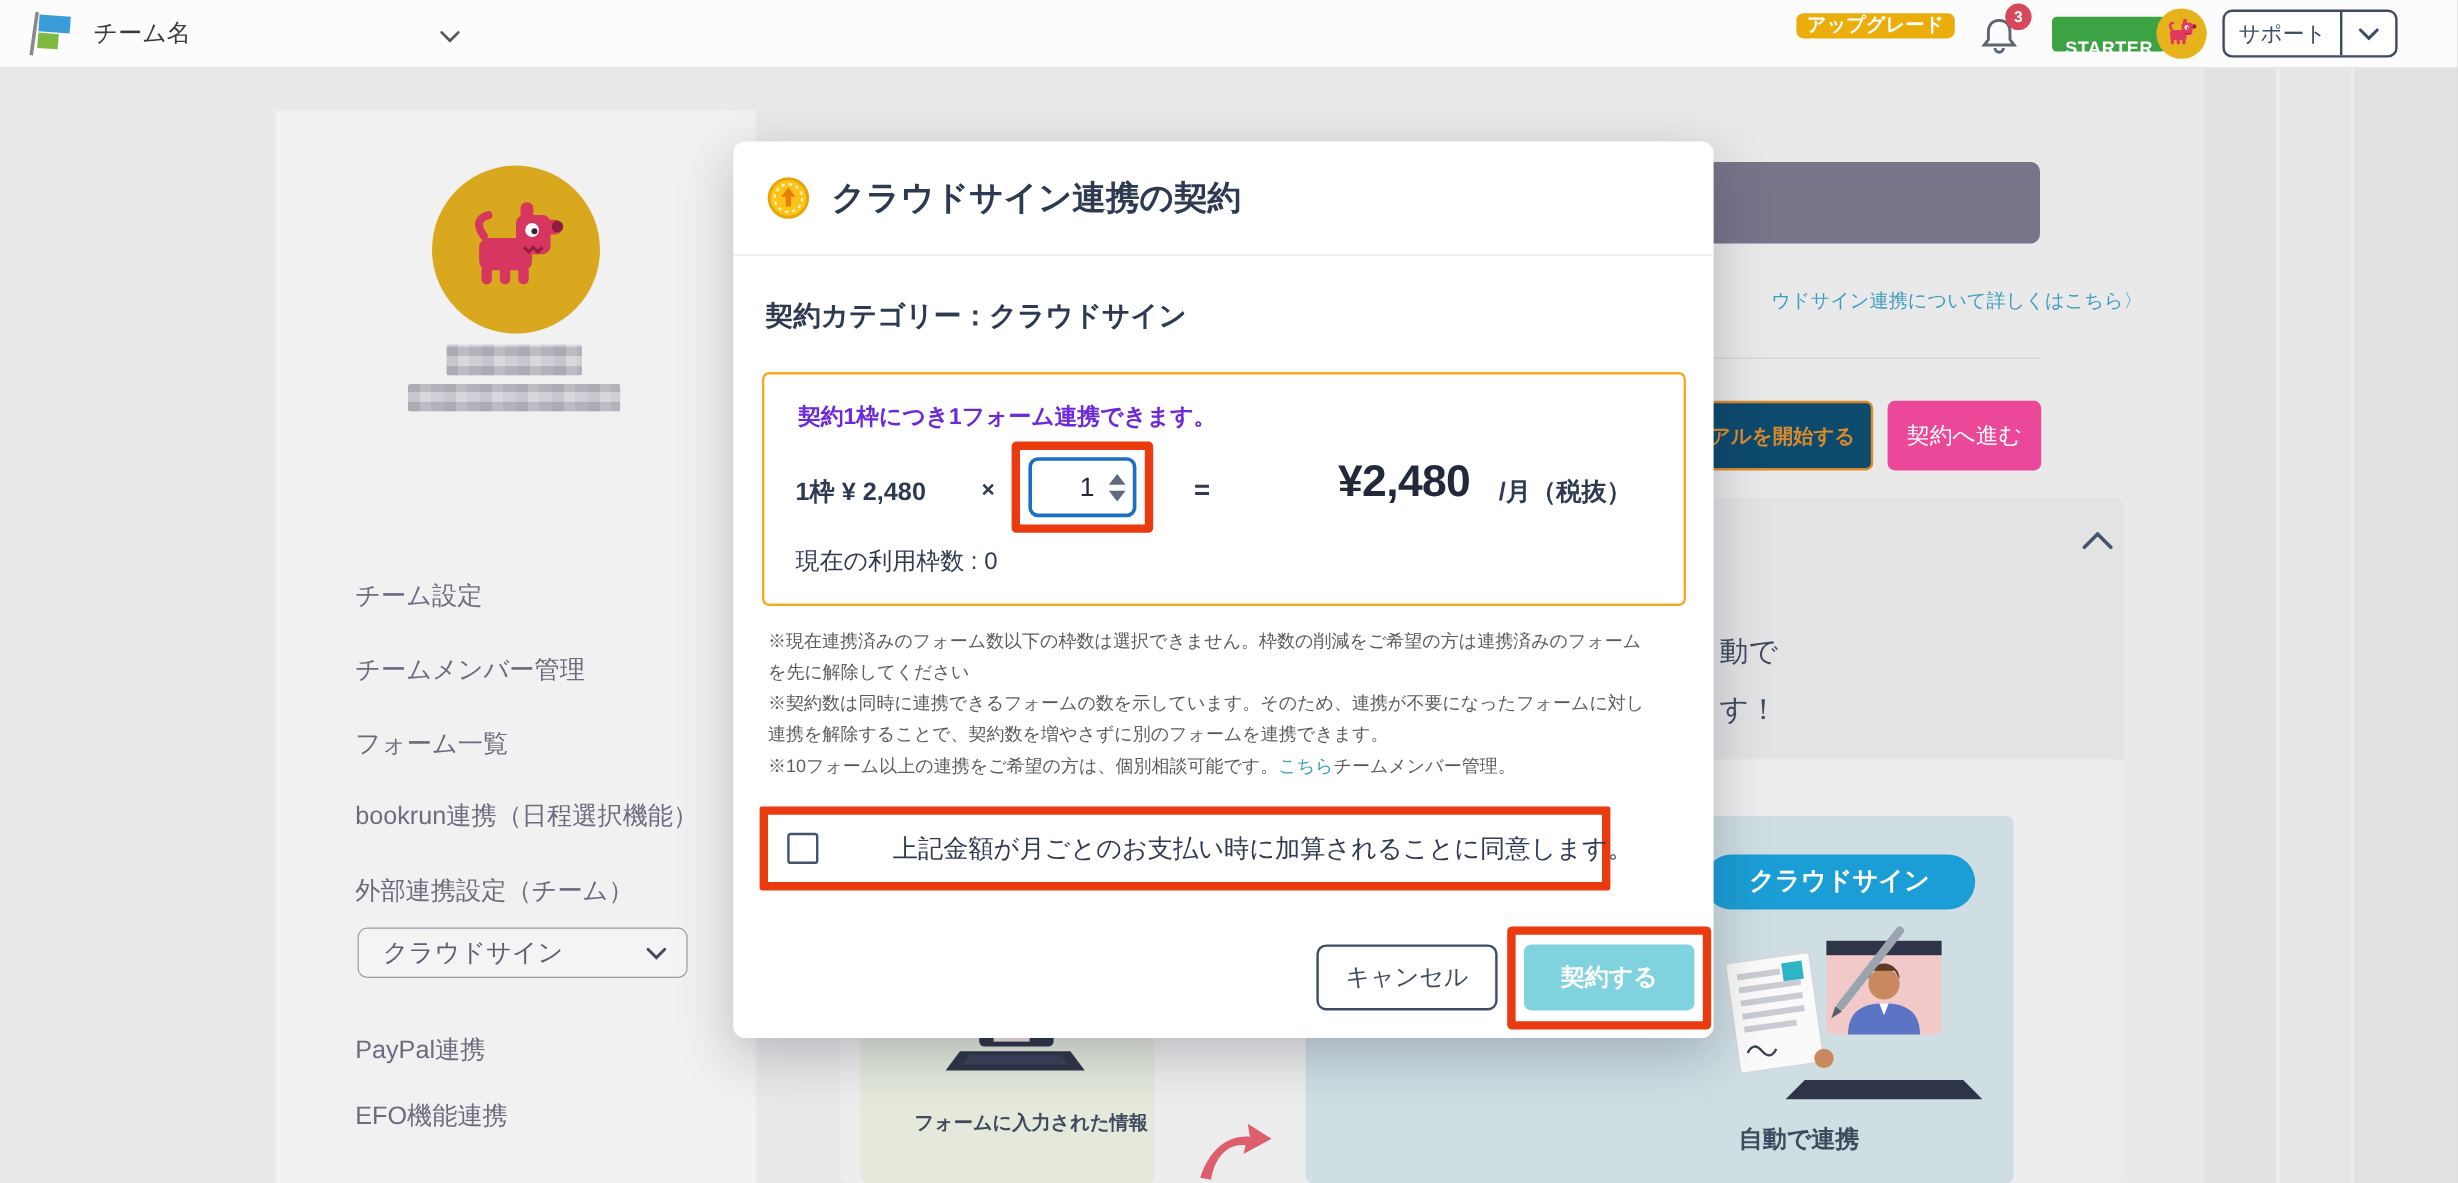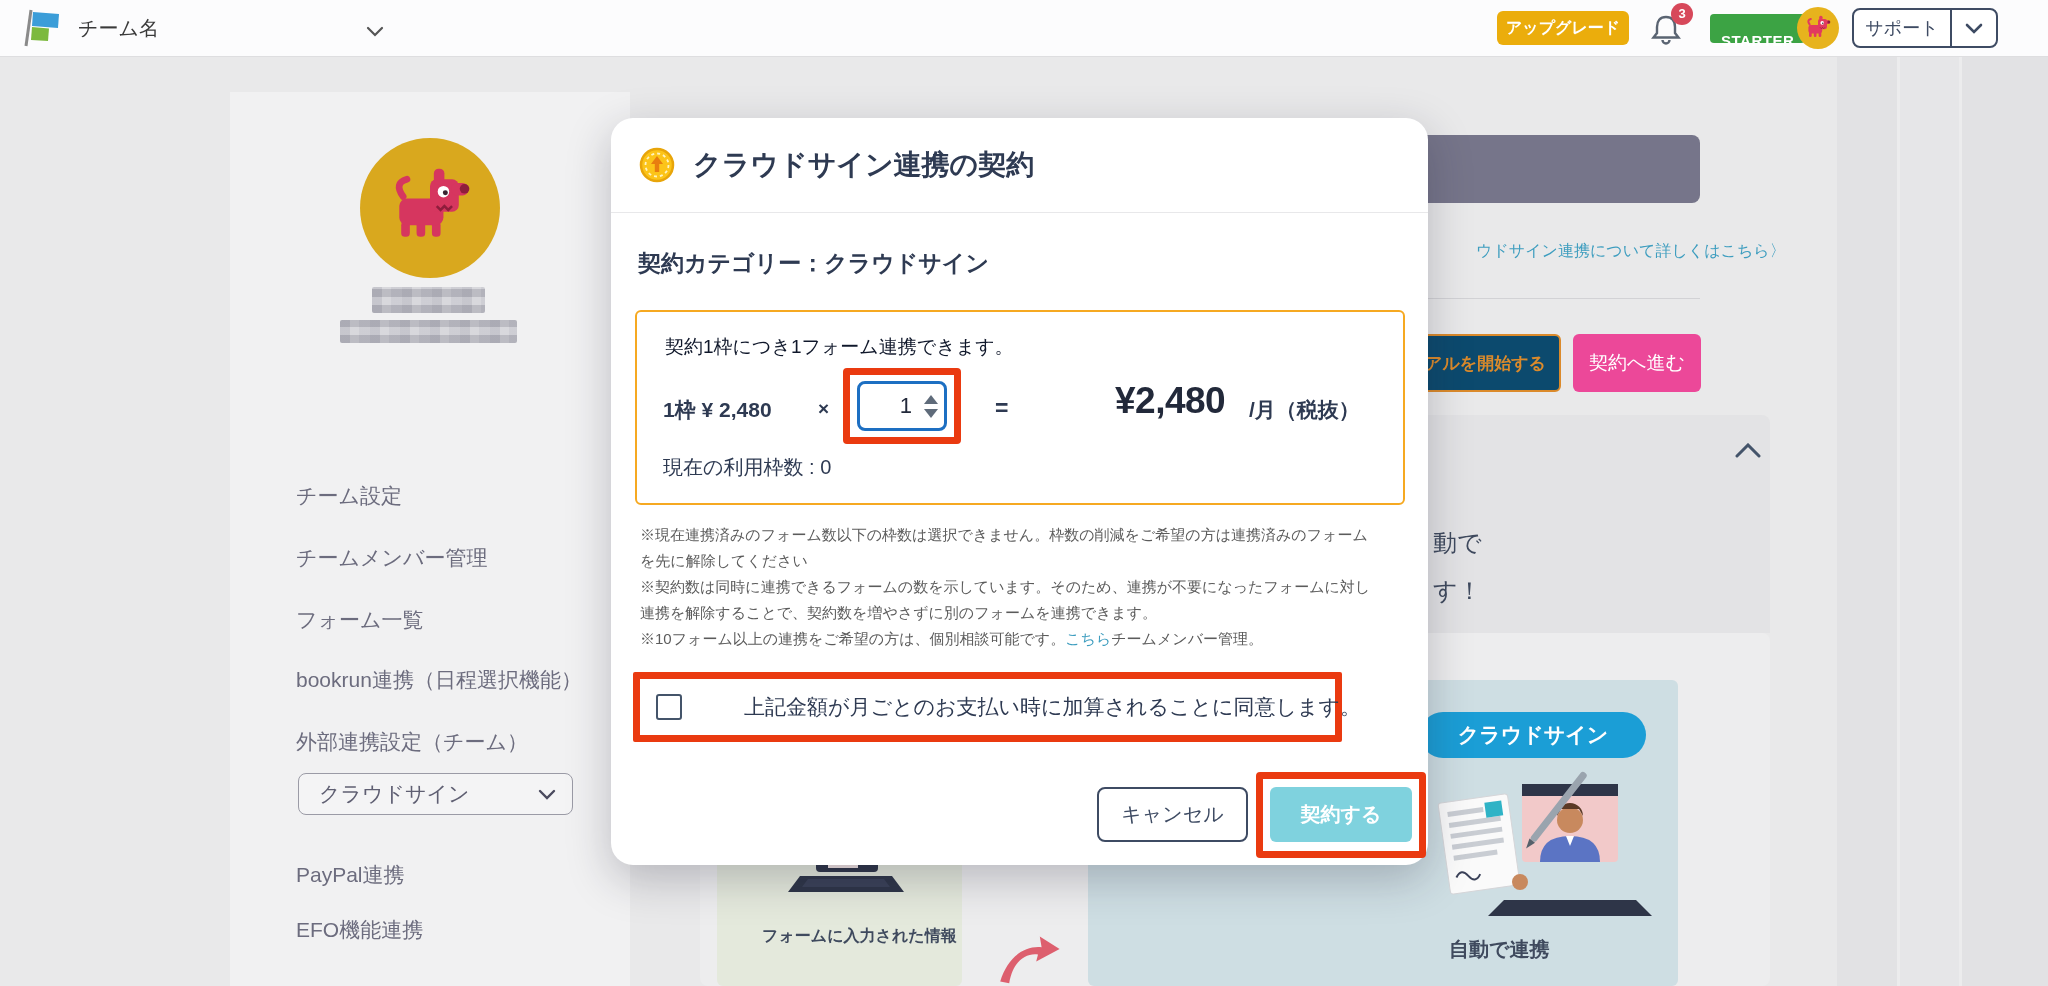--- a/index.html
+++ b/index.html
@@ -6,21 +6,21 @@
   html,body { background:#cfcfd2; }
   body { font-family:"Liberation Sans", sans-serif; }
   #app { position:relative; width:2048px; height:986px; background:#E9E9EA; overflow:hidden; }
 
   
   .hdr { position:absolute; left:0; top:0; width:2048px; height:57px; background:#FCFCFD;
          border-bottom:1px solid #DEDEE0; z-index:30; }
   .hdr-logo { position:absolute; left:24px; top:8px; }
   .hdr-team { position:absolute; left:78px; top:0; height:57px; line-height:57px; font-size:20px; color:#3A3A3A; }
   .hdr-chev { position:absolute; left:366px; top:23px; }
-  .btn-upgrade { position:absolute; left:1497px; top:11px; width:132px; height:34px; background:#EBAD0C;
+  .btn-upgrade { position:absolute; left:1497px; top:11px; width:132px; height:21px; background:#EBAD0C;
                  border:none; border-radius:6px; color:#fff; font-weight:bold; font-size:16px; cursor:pointer; }
   .bell-wrap { position:absolute; left:1650px; top:12px; width:34px; height:34px; }
   .bell-badge { position:absolute; left:1671px; top:3px; width:22px; height:22px; border-radius:50%;
                 background:#D7485A; color:#fff; font-size:13px; font-weight:bold; text-align:center; line-height:22px; }
   .badge-plan { position:absolute; left:1710px; top:14px; height:29px; padding:12px 11px; background:#3CA344;
                 border-radius:4px; color:#fff; font-weight:bold; font-size:15px; line-height:29px; letter-spacing:.5px; }
   .hdr-avatar { position:absolute; left:1797px; top:7px; width:42px; height:42px; border-radius:50%;
                 background:#E7B31D; display:flex; align-items:center; justify-content:center; }
   .btn-support { position:absolute; left:1852px; top:8px; height:40px; display:flex; align-items:stretch;
                  background:#fff; border:2px solid #3E4B63; border-radius:8px; overflow:hidden; }
@@ -70,29 +70,29 @@
   .cap-auto { left:1449px; top:936px; font-size:20px; }
   .pill { position:absolute; left:1420px; top:712px; width:226px; height:46px; background:#1B9ED6; border-radius:23px;
           color:#fff; font-size:21px; font-weight:bold; text-align:center; line-height:46px; }
   .illus-laptop { position:absolute; left:778px; top:828px; }
   .illus-sign { position:absolute; left:1424px; top:762px; }
   .illus-arrow { position:absolute; left:993px; top:930px; }
   .right-strip { position:absolute; left:1837px; top:57px; width:211px; height:929px;
      background:linear-gradient(90deg,#E2E2E4 0 60px,#ECECED 60px 63px,#E6E6E8 63px 122px,#ECECED 122px 125px,#E2E2E4 125px 211px); }
 
   
-  .modal { position:absolute; left:611px; top:118px; width:817px; height:747px; background:#fff; border-radius:22px;
+  .modal { position:absolute; left:611px; top:118px; width:817px; height:747px; background:#fff; border-radius:10px;
            box-shadow:0 14px 44px rgba(30,30,50,.25); z-index:20; }
   .modal-head { position:absolute; left:0; top:0; width:100%; height:95px; border-bottom:1px solid #E8E8EA;
                 display:flex; align-items:center; }
   .modal-head .coin { margin-left:28px; display:flex; }
   .modal-title { margin-left:18px; font-size:28px; font-weight:bold; color:#2E3A52; }
   .cat-heading { position:absolute; left:27px; top:130px; font-size:23px; font-weight:bold; color:#2E3A52; }
   .obox { position:absolute; left:24px; top:192px; width:770px; height:195px; border:2px solid #F6A921; border-radius:6px; background:#fff; }
-  .obox-intro { position:absolute; left:28px; top:22px; font-size:19px; color:#0f172a; }
+  .obox-intro { position:absolute; left:28px; top:22px; font-size:19px; color:#6d28d9;font-weight:bold; }
   .unit-price { position:absolute; left:26px; top:84px; font-size:21px; font-weight:bold; color:#2E3A52; }
   .times { position:absolute; left:181px; top:86px; font-size:19px; font-weight:bold; color:#2E3A52; }
   .redbox-qty { position:absolute; left:206px; top:56px; width:118px; height:76px; border:7px solid #EA3A10; border-radius:4px; }
   .qty-input { position:absolute; left:7px; top:6px; width:90px; height:50px; background:#fff; border:3px solid #1D6FC2;
                border-radius:8px; display:flex; align-items:center; }
   .qty-val { flex:1; text-align:right; font-size:22px; color:#22293A; padding-right:6px; }
   .qty-steppers { width:26px; height:100%; display:flex; flex-direction:column; align-items:center; justify-content:center; gap:5px; }
   .tri-up { width:0; height:0; border-left:7px solid transparent; border-right:7px solid transparent; border-bottom:9px solid #5F6B7A; cursor:pointer; }
   .tri-dn { width:0; height:0; border-left:7px solid transparent; border-right:7px solid transparent; border-top:9px solid #5F6B7A; cursor:pointer; }
   .equals { position:absolute; left:358px; top:83px; font-size:23px; font-weight:bold; color:#2E3A52; }

